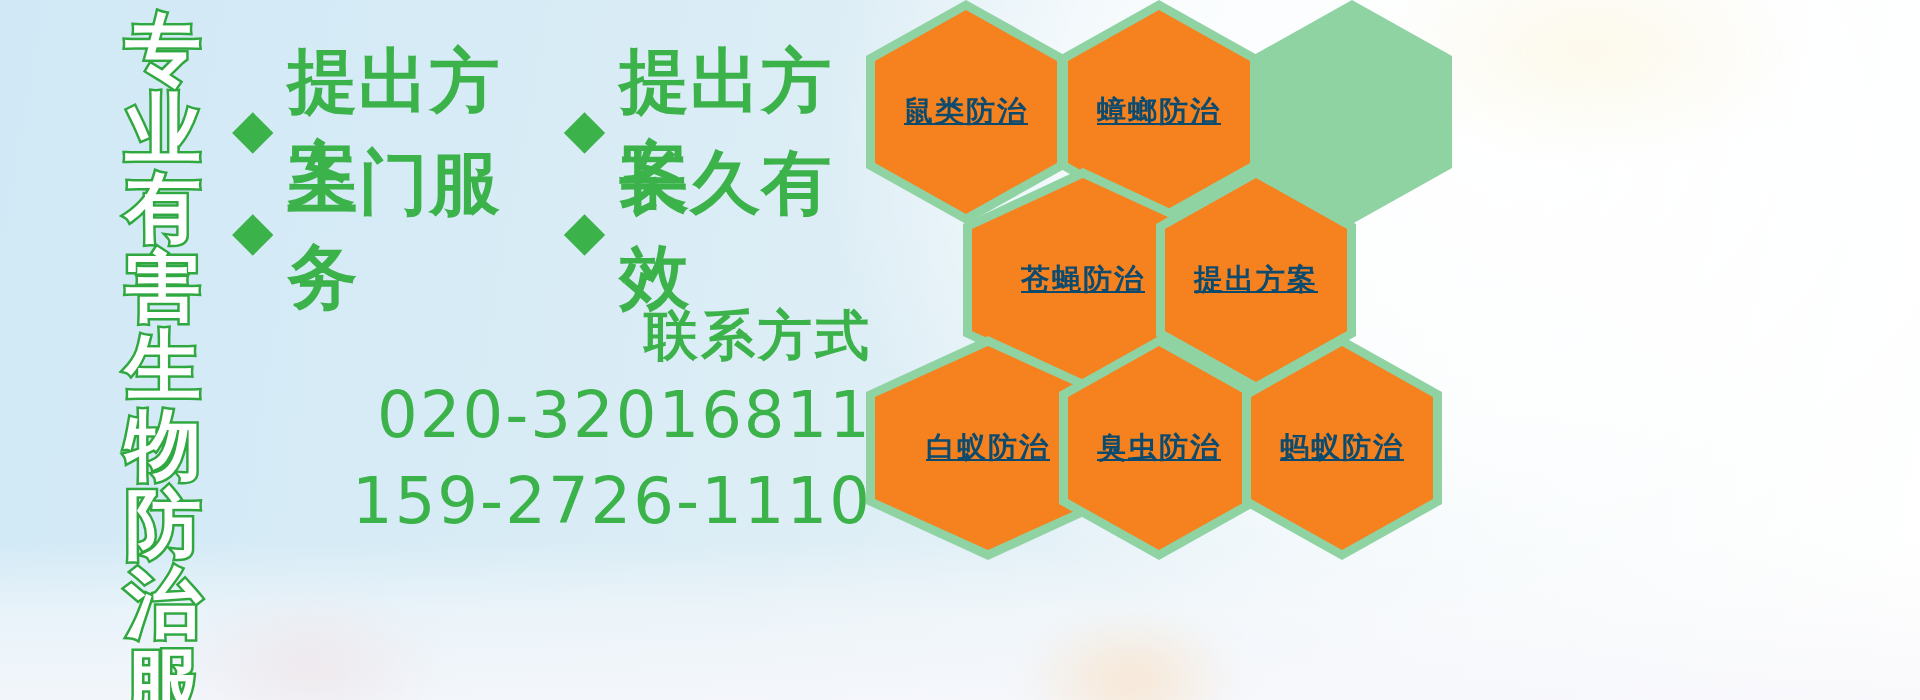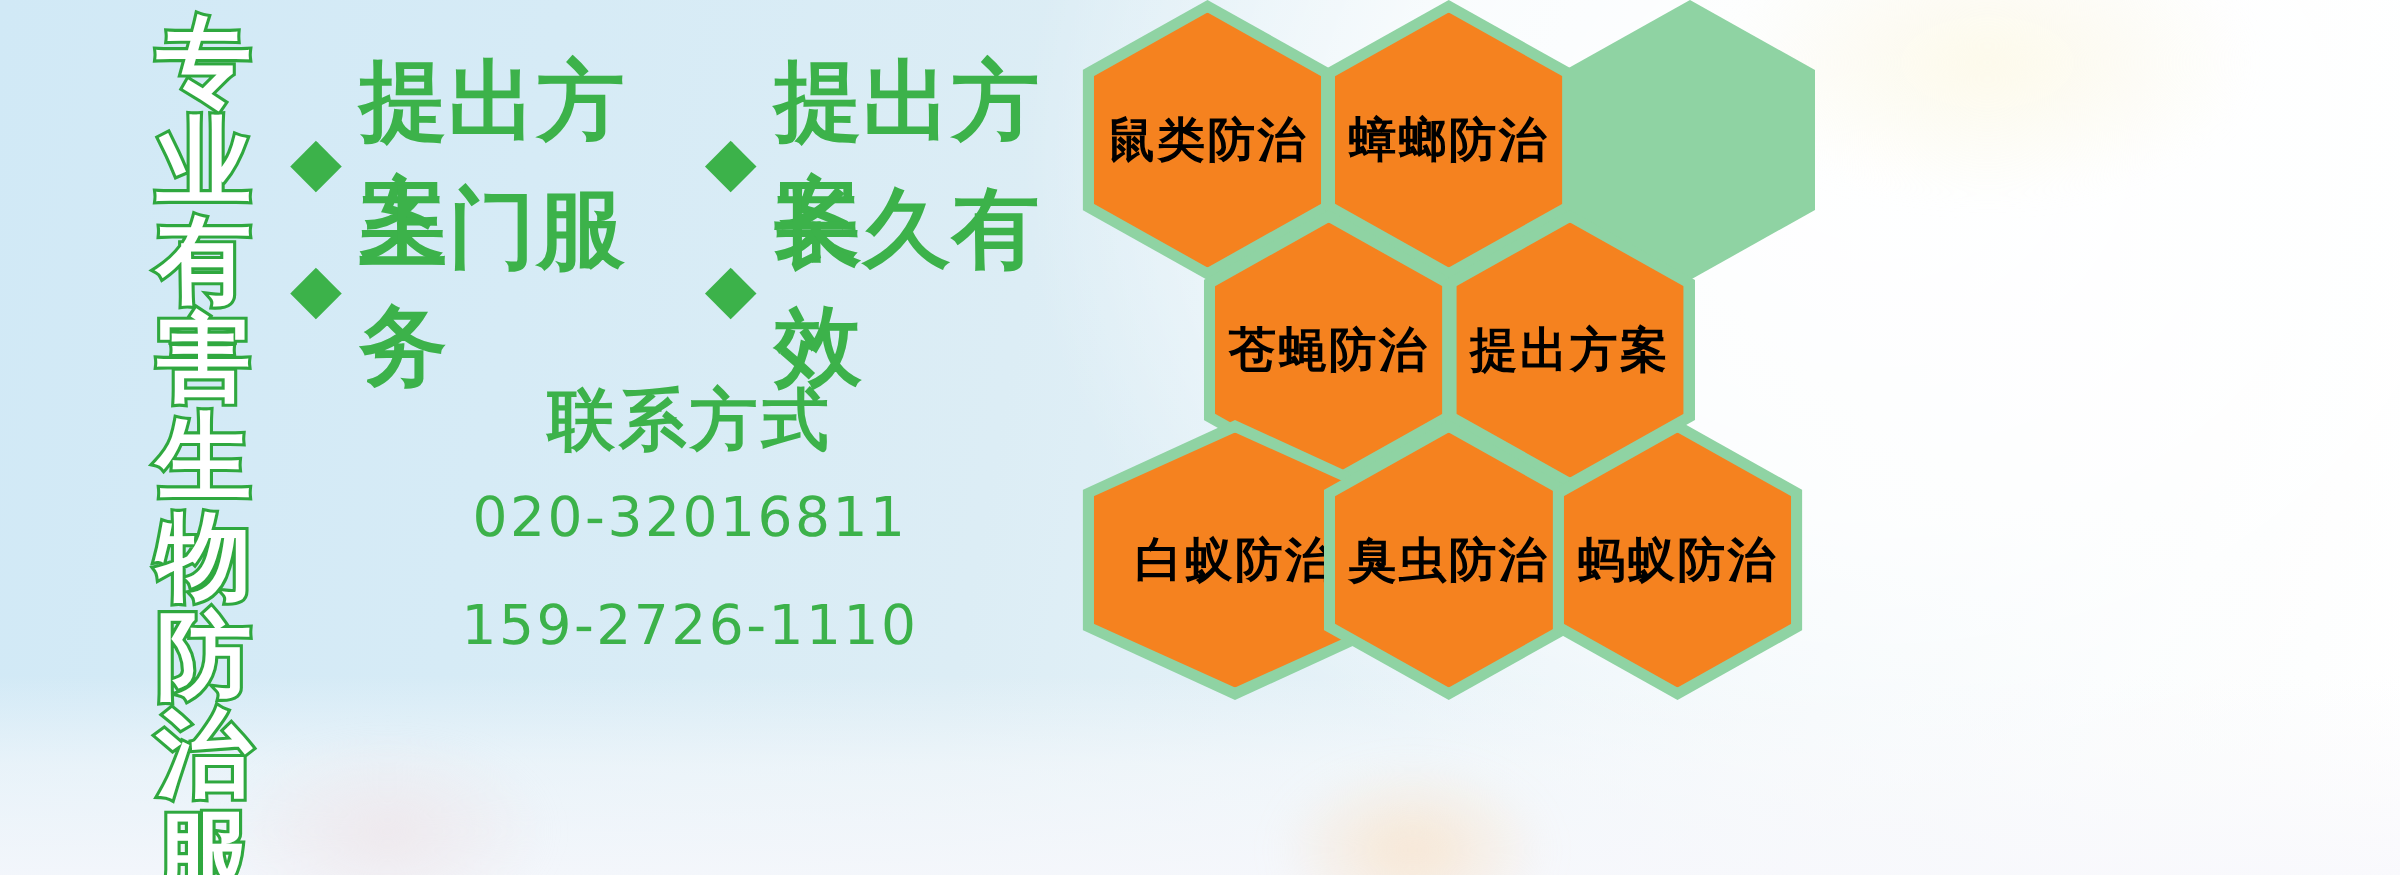--- a/index.html
+++ b/index.html
@@ -102,33 +102,33 @@
     font-family: "DejaVu Sans", "Liberation Sans", sans-serif;
   }
   .fgap { width: 26px; }
 
   
   .contact {
     position: absolute;
     left: 232px;
     top: 300px;
     width: 640px;
-    text-align: center;
+    text-align: right;
     color: #3cb24a;
   }
   .contact .clabel {
     font-size: 54px;
     font-weight: bold;
     letter-spacing: 3px;
     line-height: 72px;
     color: #3cb24a;
     font-family: "DejaVu Sans", "Liberation Sans", sans-serif;
   }
   .contact .cphone {
-    font-size: 44px;
+    font-size: 64px;
     line-height: 86px;
     font-weight: normal;
     letter-spacing: 2px;
     color: #3cb24a;
     font-family: "DejaVu Sans", "Liberation Sans", sans-serif;
   }
 
   
   .hexgrid {
     position: absolute;
@@ -151,26 +151,27 @@
   .hexinner {
     position: absolute;
     left: 9px; right: 9px; top: 10px; bottom: 10px;
     background: #f5821f;
     clip-path: polygon(50% 0%, 100% 25%, 100% 75%, 50% 100%, 0% 75%, 0% 25%);
     display: flex;
     align-items: center;
     justify-content: center;
   }
   .hexlabel {
-    color: #000000;
-    font-size: 38px;
+    color: #0c4a6e;
+    font-size: 29px;
     font-weight: bold;
     letter-spacing: 2px;
     white-space: nowrap;
     font-family: "DejaVu Sans", "Liberation Sans", sans-serif;
+    text-decoration: underline;
   }
 </style>
 </head>
 <body>
 
 <div id="banner">
 
   <div class="blob-c"></div>
   <div class="haze"></div>
   <div class="blob-a"></div>
@@ -233,21 +234,21 @@
       <div class="hexouter"></div>
       <div class="hexinner">
         <span class="hexlabel">蟑螂防治</span>
       </div>
     </div>
 
     <div class="hexcell" style="left:394px; top:22px;">
       <div class="hexouter"></div>
     </div>
 
-    <div class="hexcell" style="left:105px; top:190px;">
+    <div class="hexcell" style="left:105px; top:190px;padding-left:40px;">
       <div class="hexouter"></div>
       <div class="hexinner">
         <span class="hexlabel">苍蝇防治</span>
       </div>
     </div>
 
     <div class="hexcell" style="left:298px; top:190px;">
       <div class="hexouter"></div>
       <div class="hexinner">
         <span class="hexlabel">提出方案</span>

